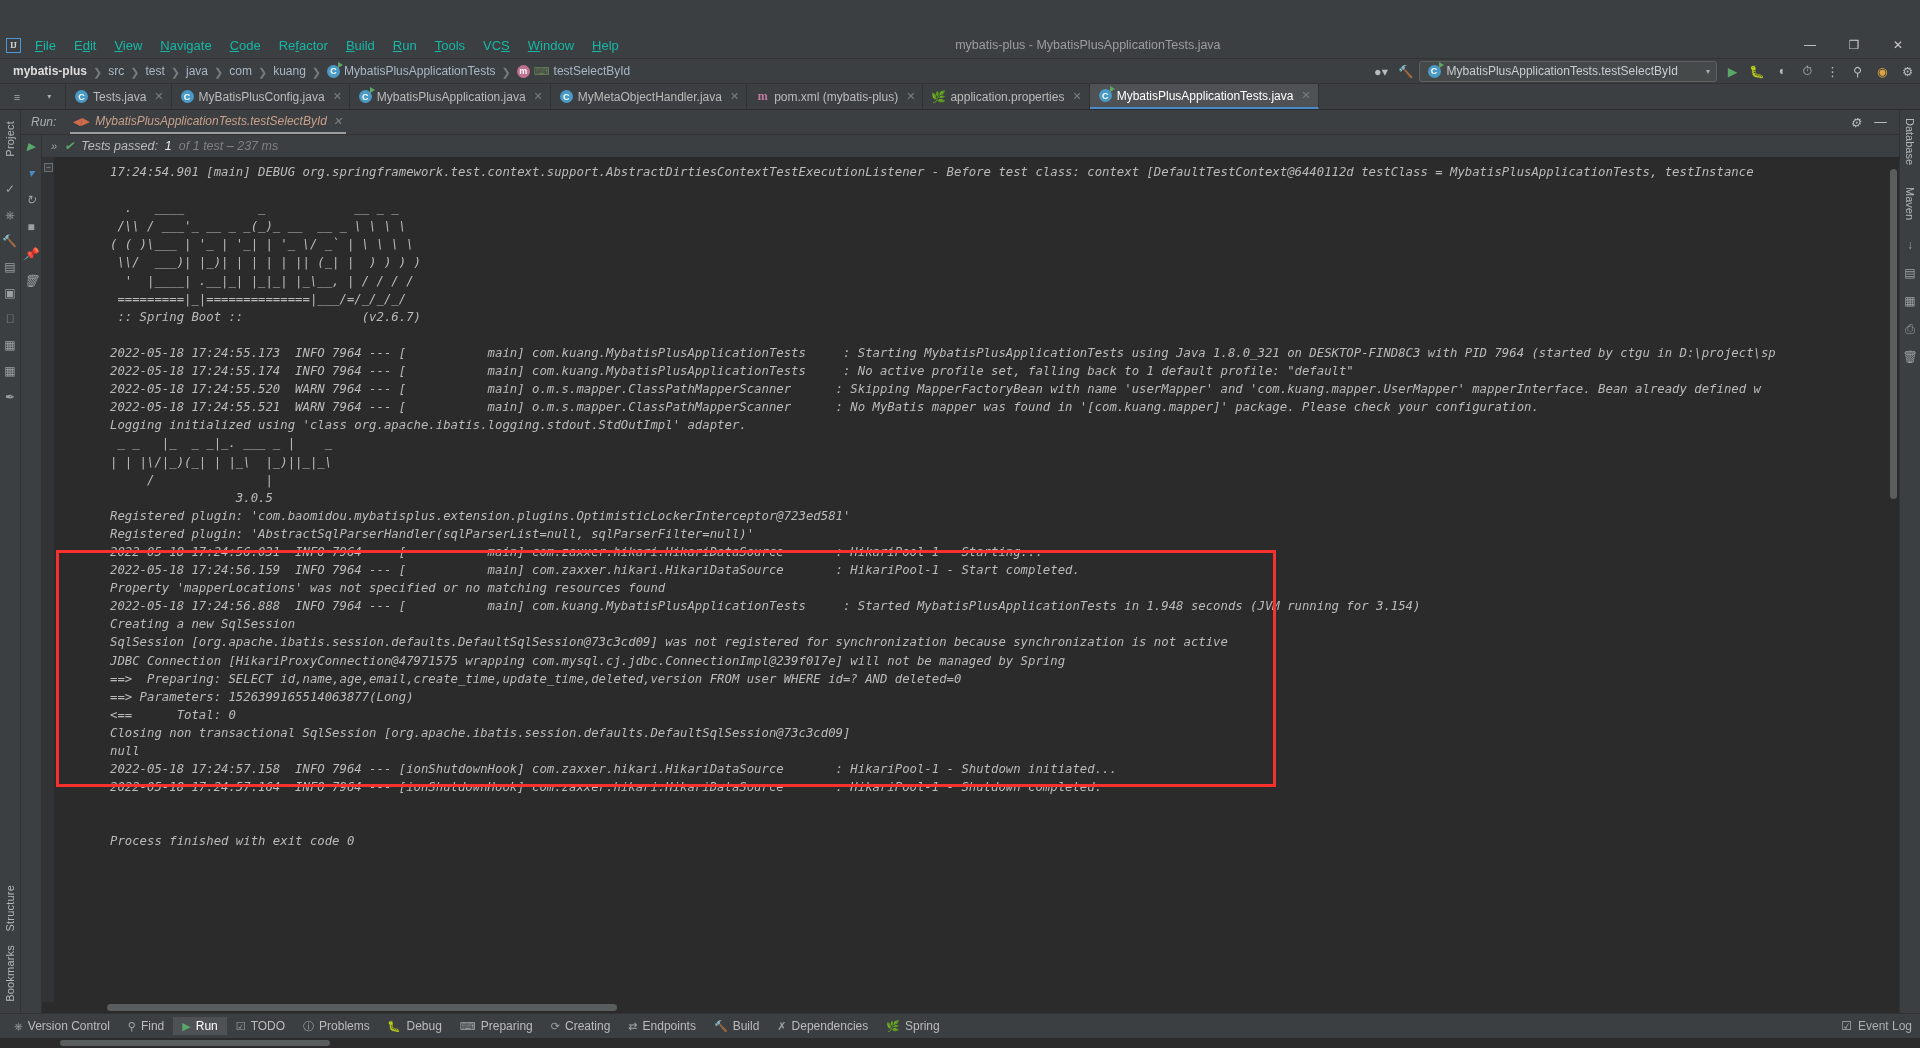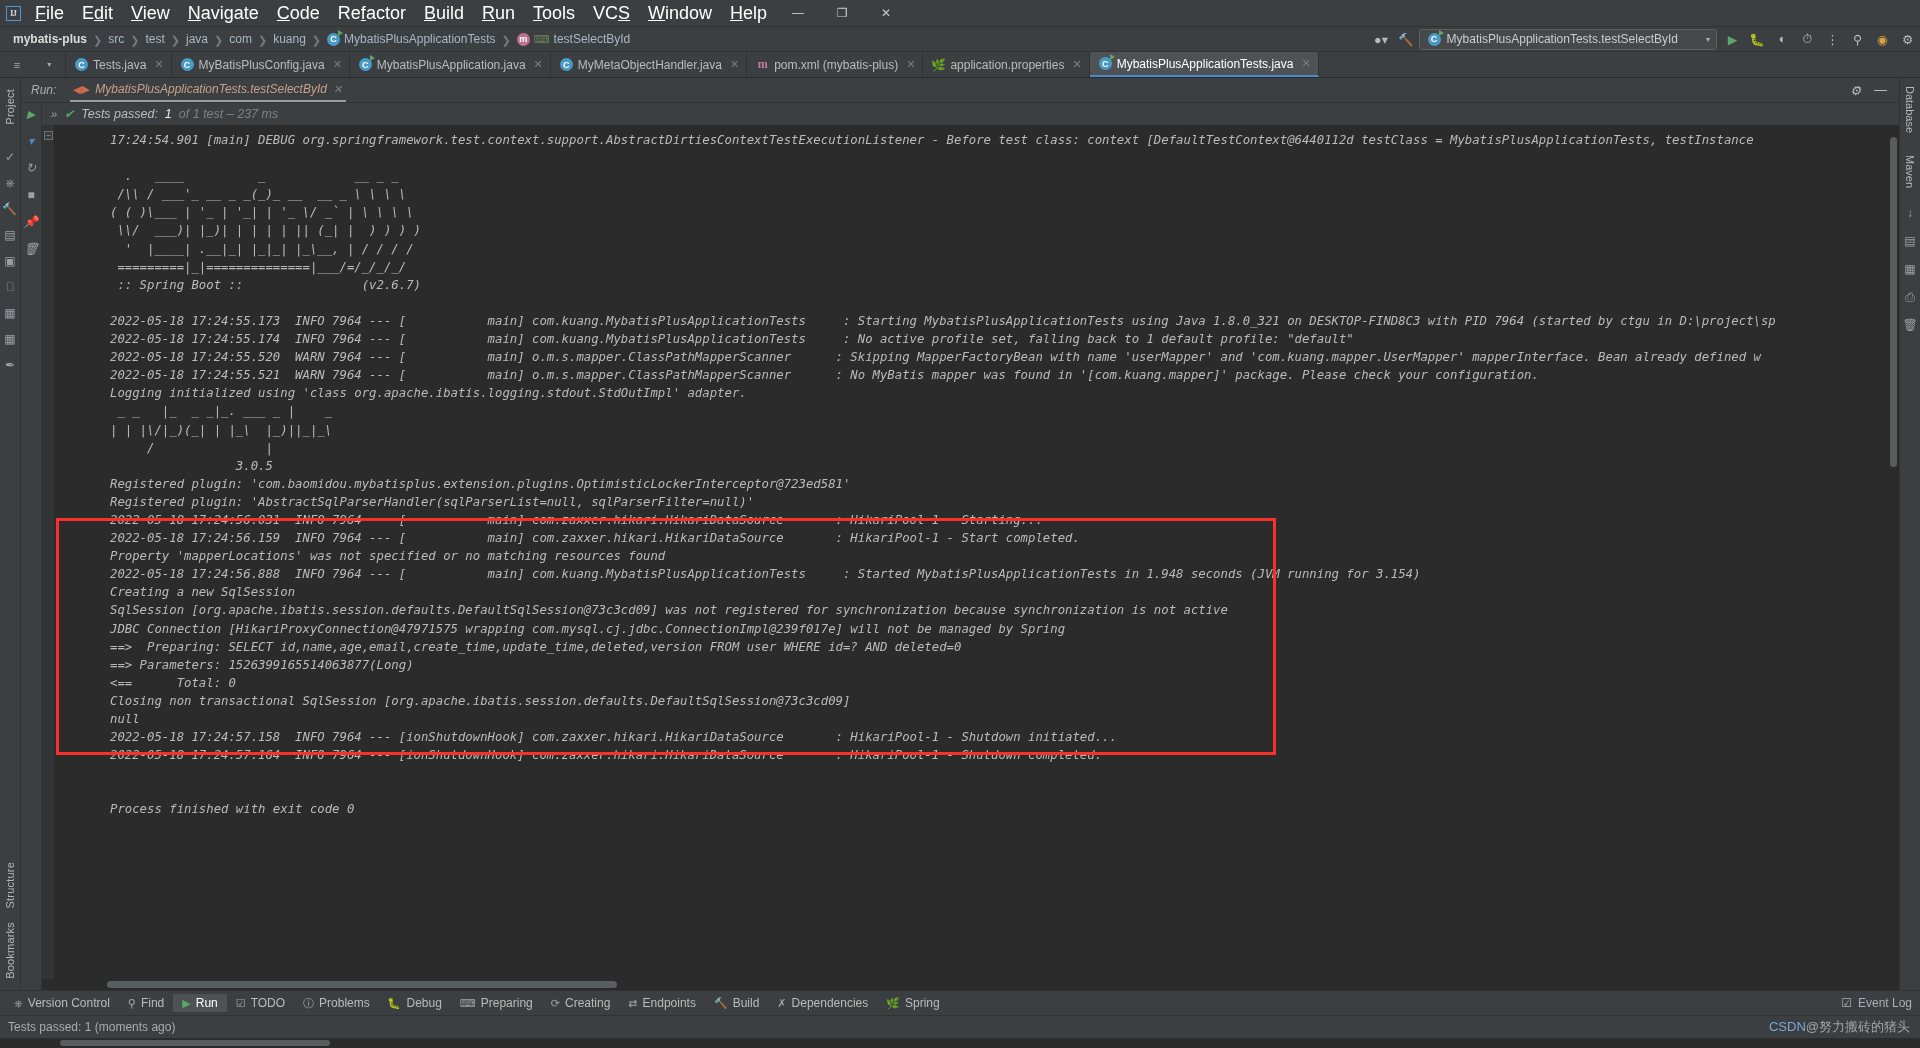--- a/index.html
+++ b/index.html
@@ -17,39 +17,40 @@
     color: #bbbbbb;
   }
 
   
   .titlebar {
     height: 18px; min-height: 27px;
     background: #3c3f41;
     display: flex; align-items: center;
     font-size: 12.5px;
     border-bottom: 1px solid #323232;
+    margin-top: 32px;
   }
   .ij-logo {
     width: 26px; height: 27px;
     display: flex; align-items: center; justify-content: center;
   }
   .ij-logo .box {
     width: 15px; height: 15px;
     border: 1.6px solid #4f96d6;
     color: #cfd2d4;
     font-size: 9px; font-weight: bold;
     font-family: "Liberation Serif", serif;
     display: flex; align-items: center; justify-content: center;
     letter-spacing: -1px;
   }
   .menu { display: flex; align-items: center; gap: 0; }
   .menu-item {
     padding: 4px 9px;
-    font-size: 18px;
-    color: #ffffff;
+    font-size: 13px;
+    color: #14b8a6;
     white-space: nowrap;
   }
   .menu-item .mn { text-decoration: underline; }
   .win-title {
     flex: 1;
     text-align: center;
     font-size: 12.5px;
     color: #9d9d9d;
     margin-left: -240px;
   }
@@ -361,20 +362,21 @@
       <div class="menu-item"><span class="mn">N</span>avigate</div>
       <div class="menu-item"><span class="mn">C</span>ode</div>
       <div class="menu-item">Re<span class="mn">f</span>actor</div>
       <div class="menu-item"><span class="mn">B</span>uild</div>
       <div class="menu-item"><span class="mn">R</span>un</div>
       <div class="menu-item"><span class="mn">T</span>ools</div>
       <div class="menu-item">VC<span class="mn">S</span></div>
       <div class="menu-item"><span class="mn">W</span>indow</div>
       <div class="menu-item"><span class="mn">H</span>elp</div>
     </div>
+    <div class="win-title">mybatis-plus - MybatisPlusApplicationTests.java</div>
     <div class="win-ctrls">
       <div class="win-btn">—</div>
       <div class="win-btn">❐</div>
       <div class="win-btn close">✕</div>
     </div>
   </div>
 
   <div class="navbar">
     <div class="crumbs">
       <div class="crumb first">
@@ -605,23 +607,17 @@
     <div class="bt">
       <span class="gi" style="color:#6db33f">🌿</span>
       <span>Spring</span>
     </div>
     <div class="right">
       <span class="gi">☑</span>
       <span>Event Log</span>
     </div>
   </div>
 
-  <div class="statusbar">
-    <span>Tests passed: 1 (moments ago)</span>
-    <span class="wm">
-      <span class="blue">CSDN</span><span>@努力搬砖的猪头</span>
-    </span>
-  </div>
 
   <div class="bottom-strip">
     <div class="thumb" style="left:60px;width:270px;"></div>
   </div>
 </div>
 
 </body></html>

